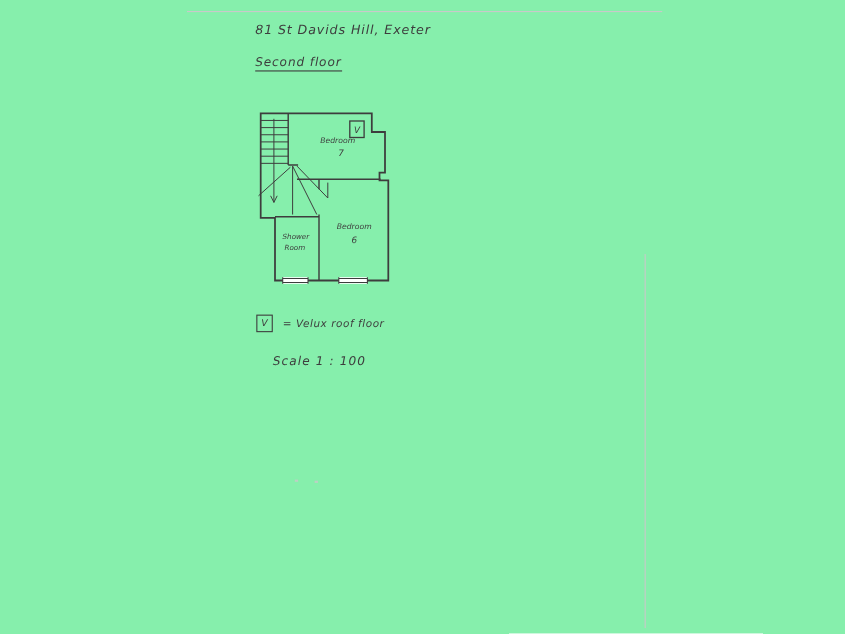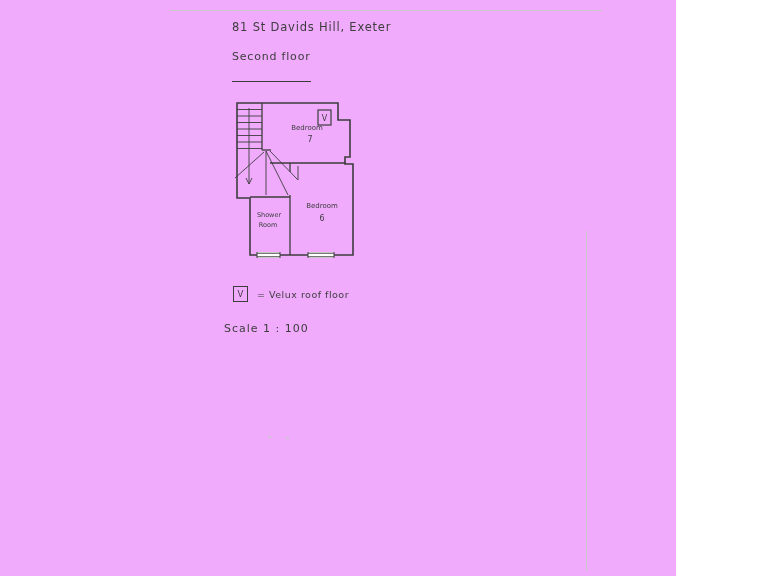--- a/index.html
+++ b/index.html
@@ -7,42 +7,43 @@
     padding: 0;
     background: #ffffff;
     width: 768px;
     height: 576px;
     overflow: hidden;
     font-family: "DejaVu Sans", sans-serif;
     color: var(--ink, #3d3d3d);
   }
   .page {
     position: relative;
-    width: 676px;
+    width: 768px;
     height: 576px;
-    background: #f0abfc;
+    background: #86efac;
+    font-style: italic;
   }
   .scan-line { position: absolute; background: var(--scan-line, #c9c9c9); }
   .scan-line-top { left: 170px; top: 10px; width: 432px; height: 1px; }
   .scan-line-right { left: 586px; top: 231px; width: 1px; height: 340px; }
   .scan-dot { position: absolute; background: var(--scan-line, #c9c9c9); width: 3px; height: 2px; opacity: .8; }
 
   .doc-title {
     position: absolute;
     left: 232px; top: 20px;
     font-size: 11.5px;
     letter-spacing: 0.8px;
     white-space: nowrap;
   }
   .floor-label {
     position: absolute;
     left: 232px; top: 50px;
     font-size: 11px;
     letter-spacing: 0.8px;
-    padding-bottom: 18px;
+    padding-bottom: 1px;
     border-bottom: 1.2px solid var(--ink, #3d3d3d);
     white-space: nowrap;
   }
   .plan-svg {
     position: absolute;
     left: 230px; top: 96px;
     width: 135px; height: 170px;
     color: var(--ink, #3d3d3d);
   }
   .plan-svg text {
@@ -65,21 +66,21 @@
     font-size: 8.5px;
     line-height: 1;
   }
   .legend-text {
     font-size: 9.5px;
     letter-spacing: 0.5px;
     white-space: nowrap;
   }
   .scale-label {
     position: absolute;
-    left: 224px; top: 322px;
+    left: 248px; top: 322px;
     font-size: 11px;
     letter-spacing: 1px;
     white-space: nowrap;
   }
 </style>
 </head>
 <body>
 
 <div class="page">
 

